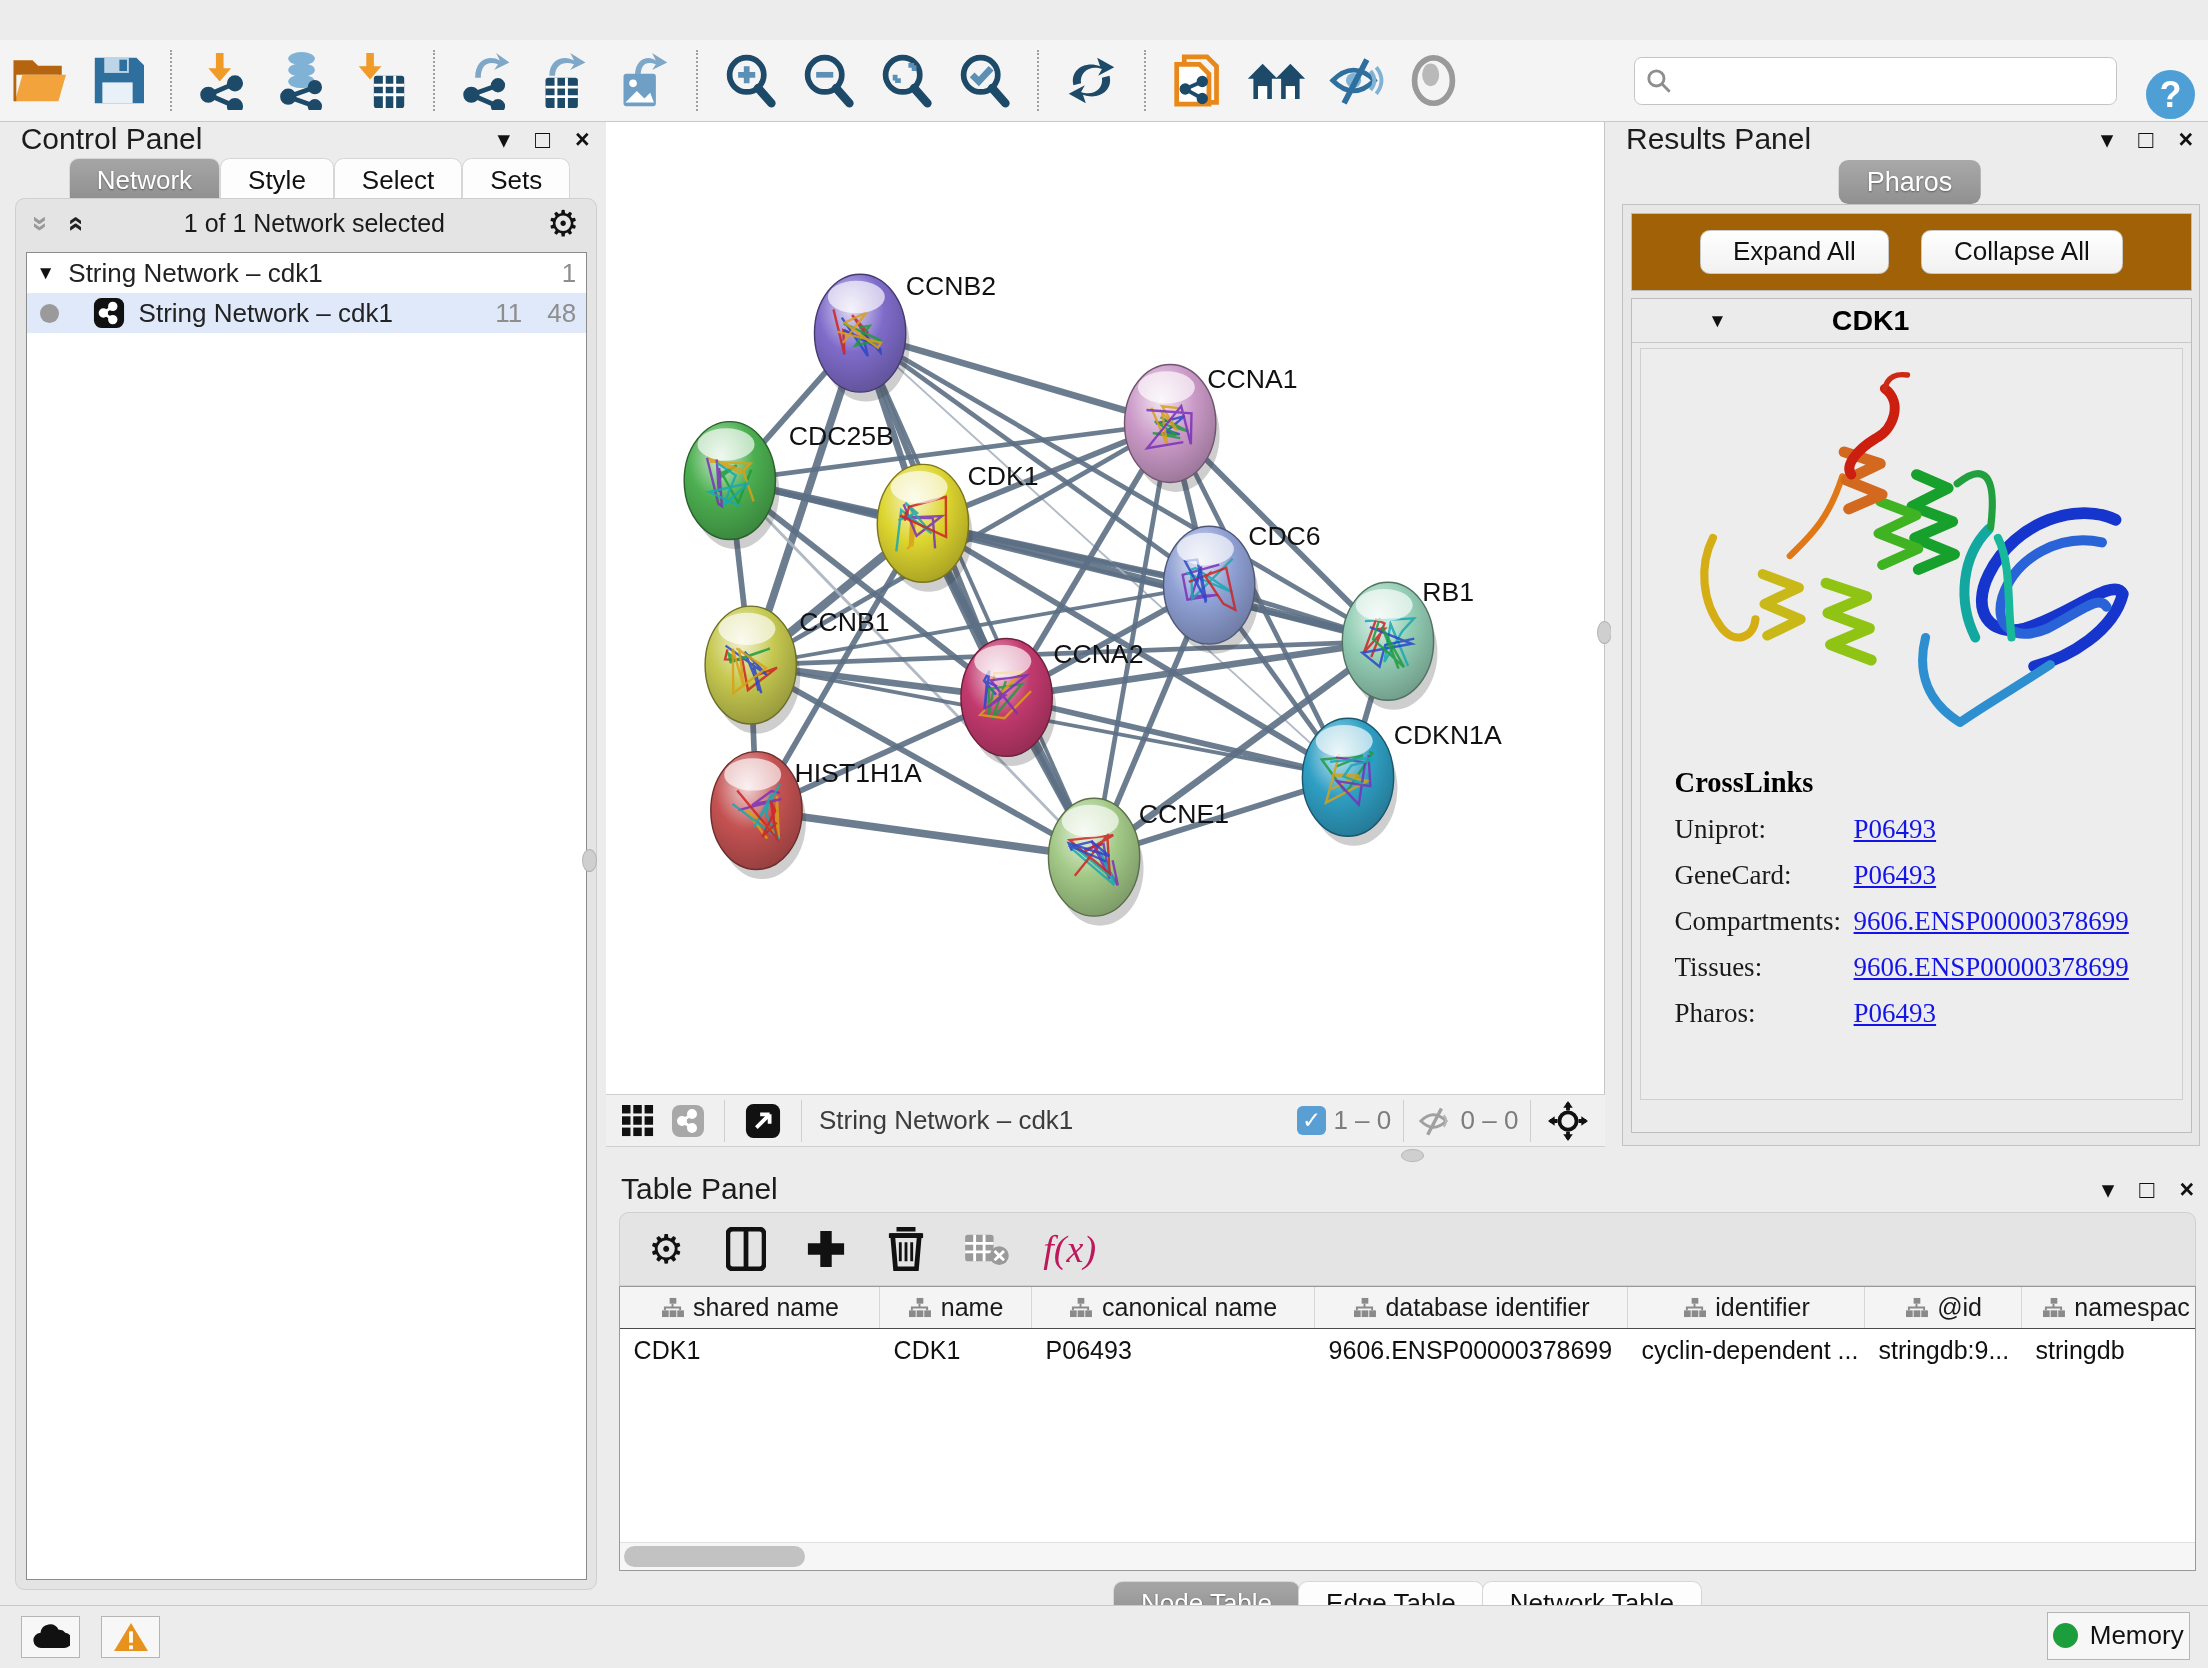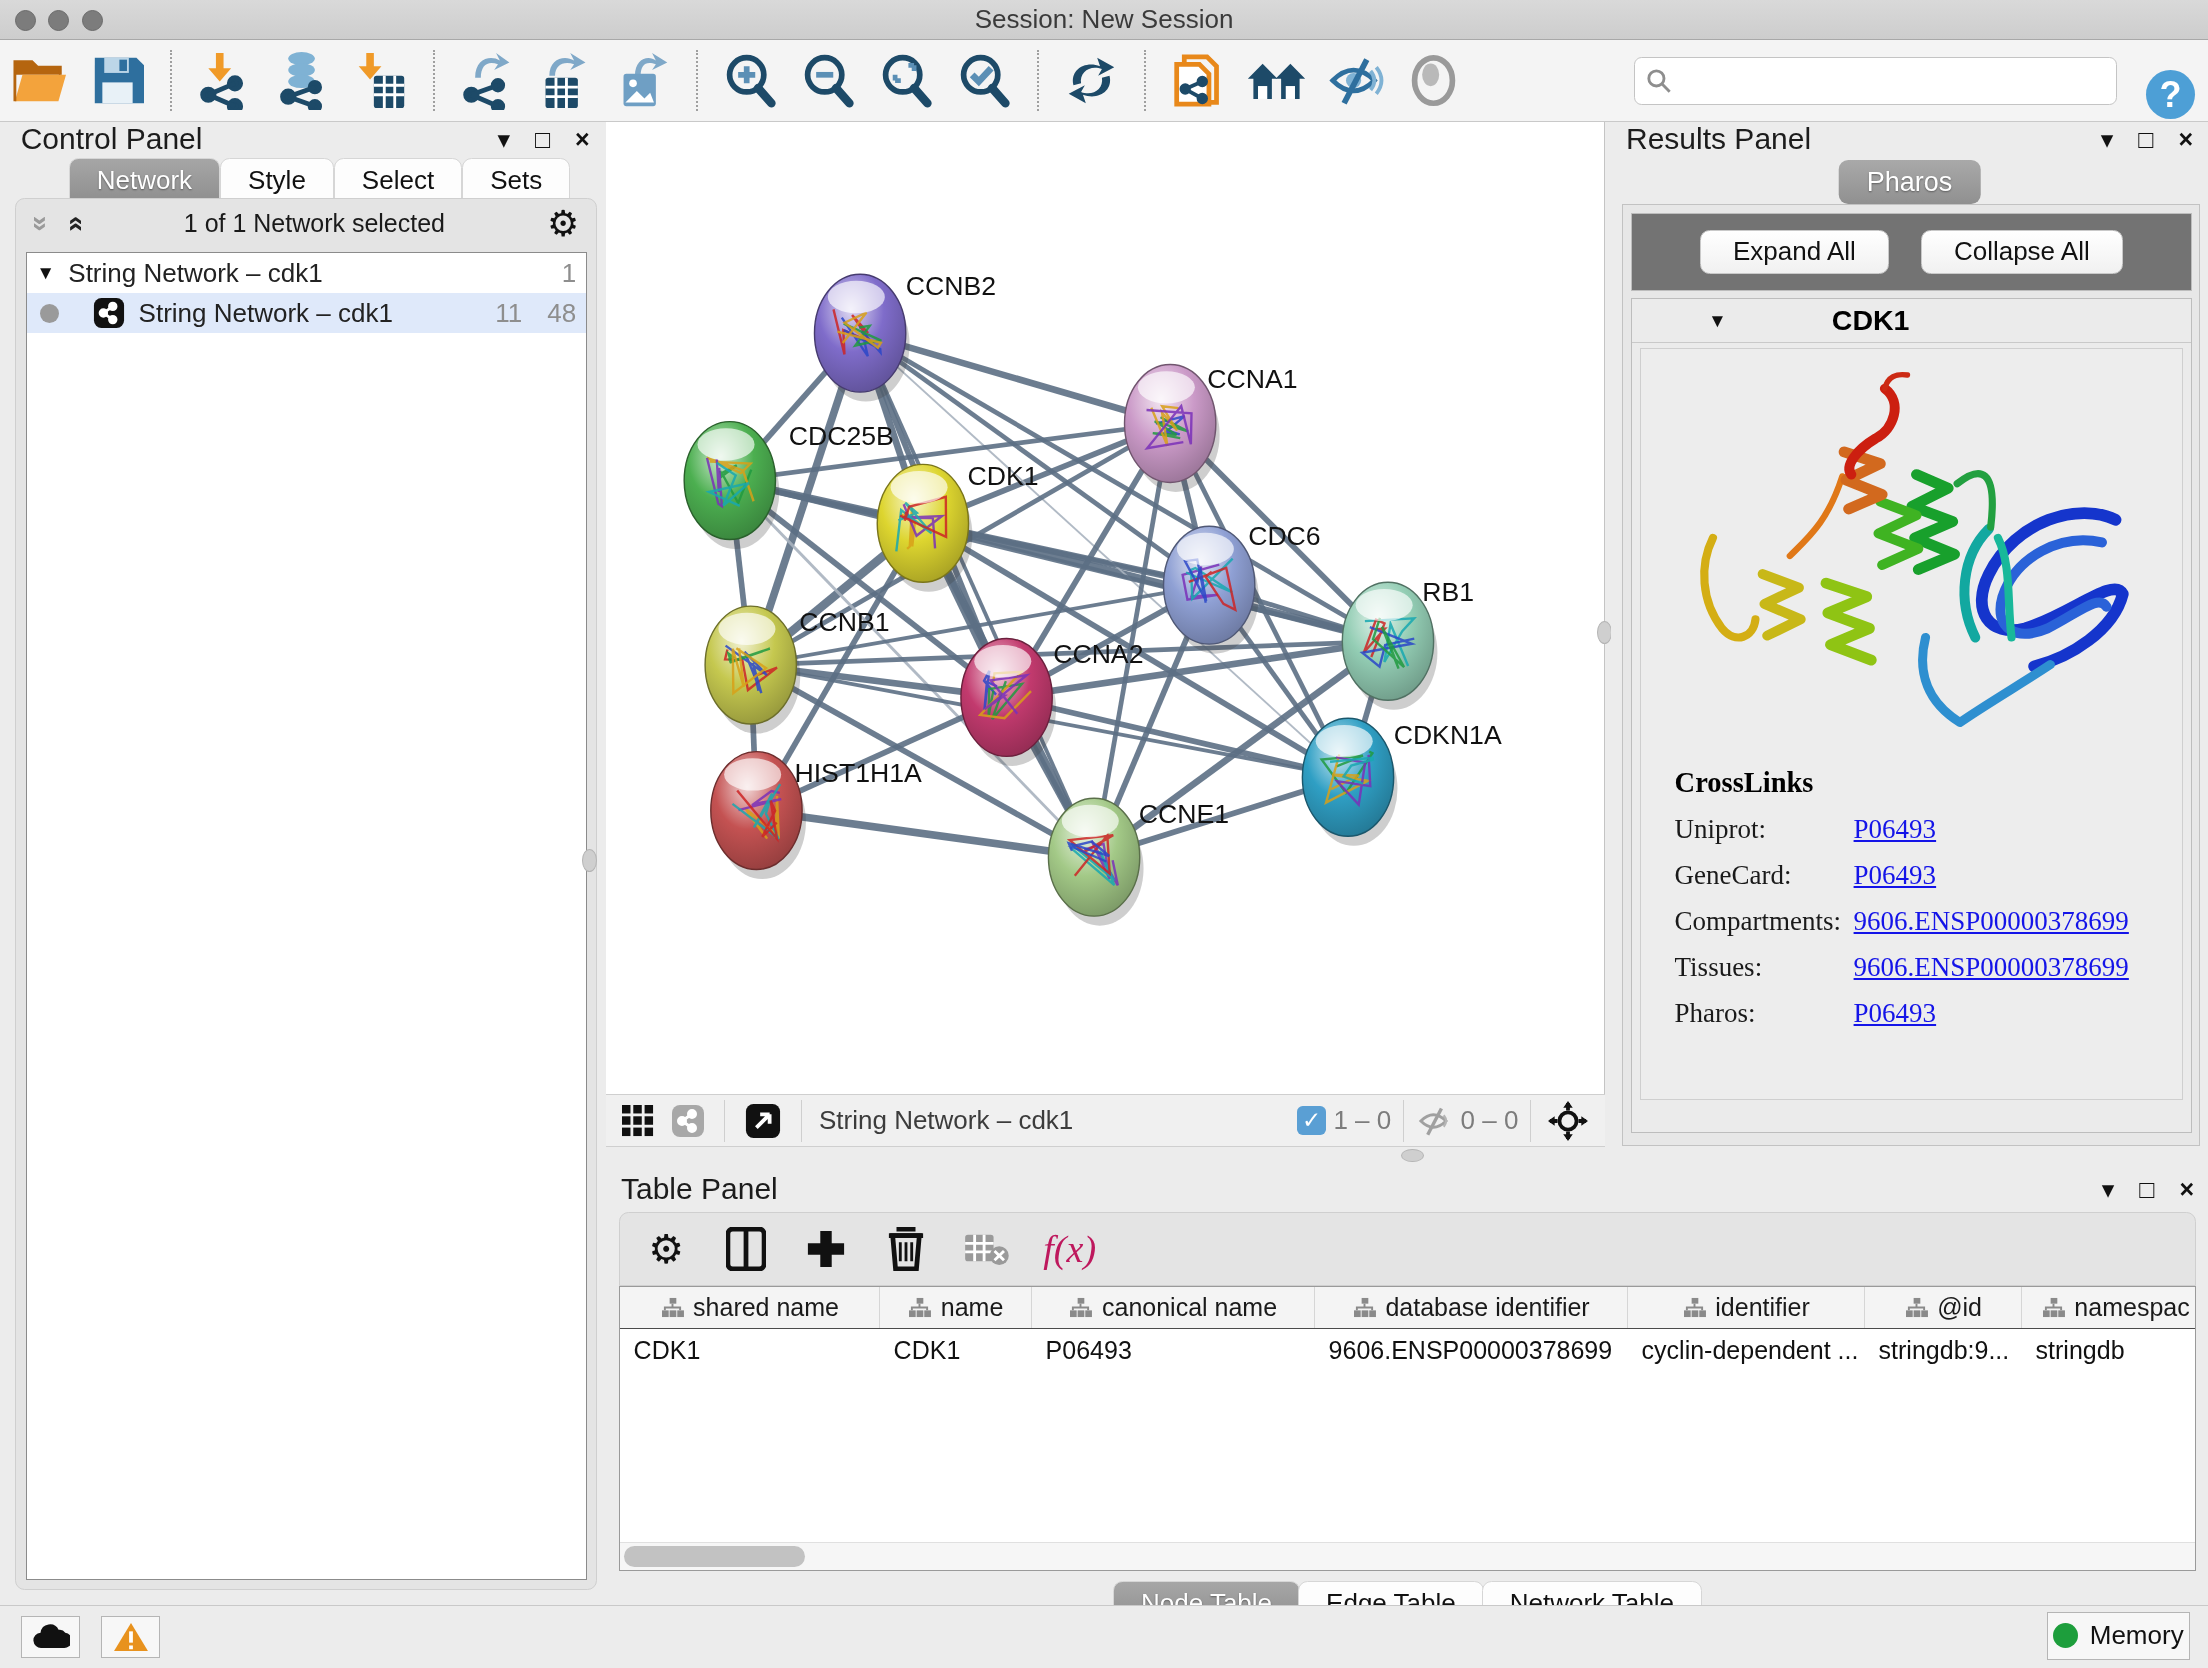--- a/index.html
+++ b/index.html
@@ -60,21 +60,21 @@
   .checkbox { width:28.5px; height:28.5px; background:#5a9fd4; border-radius:5.7px; color:#fff; font-size:23px;
     display:flex; align-items:center; justify-content:center; margin-right:7.6px; }
   .splitter-dot { position:absolute; width:15px; height:23px; border-radius:50%; background:#cfcfcf; border:1px solid #b5b5b5; }
 
   
   .results-panel { position:absolute; left:1611px; top:122px; width:597px; height:1050px; background:#ececec; }
   .string-tab { position:absolute; left:50%; transform:translateX(-50%); top:38px; height:44px; padding:0 28.5px;
     background:linear-gradient(#a9a9a9,#909090); color:#fff; font-size:27px; display:flex; align-items:center;
     border-radius:9.5px; text-shadow:0 1px 1.9px rgba(0,0,0,.4); }
   .rp-body { position:absolute; left:11.4px; top:82px; width:578px; height:942px; background:#e7e7e7; border:1px solid #c2c2c2; }
-  .rp-btnrow { margin:7.6px; border:1px solid #bdbdbd; height:78px; display:flex; align-items:center; justify-content:center; gap:32px; background:#737373; }
+  .rp-btnrow { margin:7.6px; border:1px solid #bdbdbd; height:78px; display:flex; align-items:center; justify-content:center; gap:32px; background:#a16207; }
   .rp-btn { height:44px; padding:0 32px; background:linear-gradient(#fff,#f1f1f1); border:1px solid #c9c9c9;
     border-radius:9.5px; font-size:26px; display:flex; align-items:center; color:#111; }
   .protein-box { margin:0 7.6px; border:1px solid #bdbdbd; height:835px; background:#ebebeb; position:relative; }
   .prot-head { height:44px; display:flex; align-items:center; border-bottom:1px solid #c9c9c9; }
   .prot-head .tri { margin-left:76px; }
   .prot-name { font-size:28.5px; font-weight:bold; margin-left:105px; color:#000; }
   .prot-inner { position:absolute; left:7.6px; top:49px; right:7.6px; bottom:32px; background:#ededed; border:1px solid #cfcfcf; }
   .prot-desc { font-size:26px; color:#1a1a1a; padding:13.3px 0 0 23px; }
   .crosslinks { font-family:"Liberation Serif", serif; position:absolute; left:34px; top:418px; }
   .cl-head { font-size:28.5px; font-weight:bold; color:#000; }
@@ -106,28 +106,20 @@
     display:flex; align-items:center; justify-content:center; }
   .memory-btn { position:absolute; left:2047px; top:5.7px; width:143px; height:48px; background:#f7f7f7;
     border:1.9px solid #b5b5b5; display:flex; align-items:center; justify-content:center; gap:11.4px; font-size:26px; color:#111; }
   .mem-dot { width:25px; height:25px; border-radius:50%; background:#1d9e3c; }
 </style>
 </head>
 <body>
 
 <div class="app">
 
-  <div class="titlebar">
-    <div class="traffic">
-      <span class="light"></span>
-      <span class="light"></span>
-      <span class="light"></span>
-    </div>
-    <div class="win-title">Session: New Session</div>
-  </div>
 
   <div class="toolbar">
     <span class="tb-icon">
       <svg width="57" height="53" viewBox="0 0 60 56">
           <path d="M4 8 h18 l6 6 h24 v8 H4z" fill="#b5650f"></path>
           <path d="M4 50 L12 22 h46 L50 50z" fill="#f3a33c"></path>
           <path d="M4 50 V8 h18 l6 6 h24 v8" fill="none" stroke="#b5650f" stroke-width="3"></path>
         </svg>
     </span>
     <span class="tb-icon">

